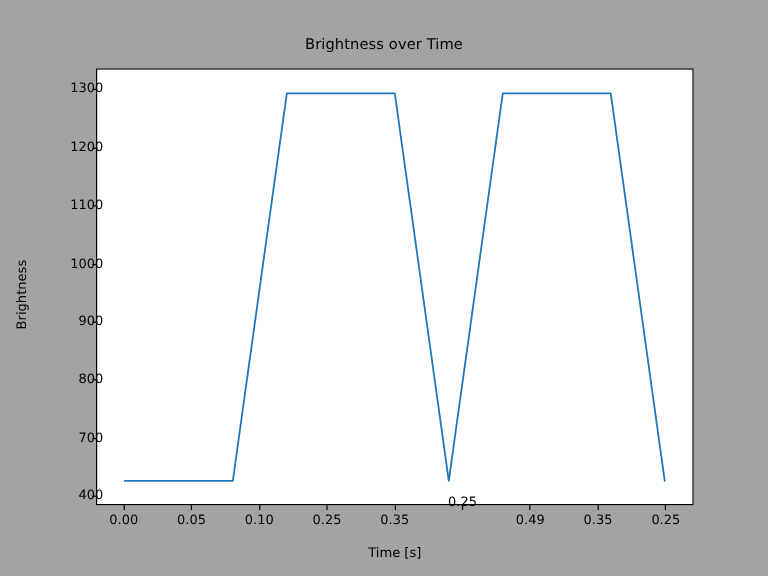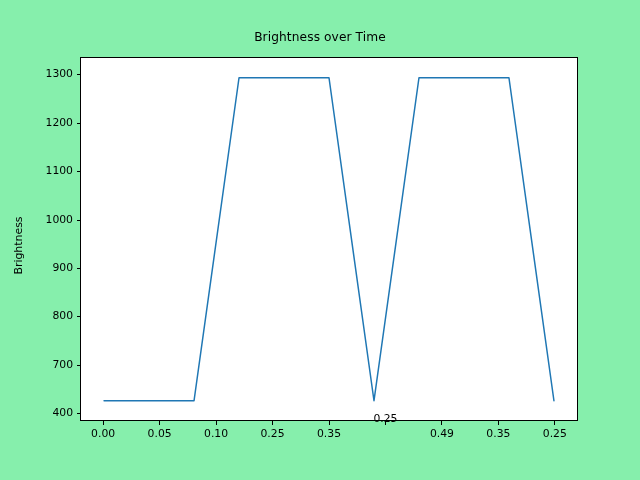--- a/index.html
+++ b/index.html
@@ -7,21 +7,21 @@
     padding: 0;
     background: #ffffff;
   }
   body {
     font-family: "DejaVu Sans", sans-serif;
   }
   #figure {
     position: relative;
     width: 640px;
     height: 480px;
-    background: #86efac;
+    background: #a3a3a3;
     overflow: hidden;
   }
   #chart-title {
     position: absolute;
     left: 0;
     top: 30px;
     width: 640px;
     text-align: center;
     font-size: 12.2px;
     color: #000000;
@@ -46,20 +46,21 @@
     height: 100%;
     display: block;
   }
   .ytick-label {
     position: absolute;
     right: 646px; 
     text-align: right;
     font-size: 10.8px;
     color: #000000;
     white-space: nowrap;
+    margin-left: 13px;
   }
   .xtick-label {
     position: absolute;
     text-align: center;
     font-size: 10.8px;
     color: #000000;
     white-space: nowrap;
   }
   .tick-mark {
     position: absolute;
@@ -95,20 +96,21 @@
 
   <div id="axes">
     <svg id="plot-svg" viewBox="0 0 498 364" preserveAspectRatio="none">
       <polyline id="data-line" fill="none" stroke="#1f77b4" stroke-width="1.5" stroke-linejoin="round" stroke-linecap="round" points="23.15,344.64 113.49,344.64 158.66,19.85 249.00,19.85 294.17,344.64 339.34,19.85 429.68,19.85 474.85,344.64"></polyline>
     </svg>
   </div>
 
   <div id="y-axis"></div>
   <div id="x-axis"></div>
 
+  <div id="xlabel">Time [s]</div>
   <div id="ylabel">Brightness</div>
 
 <div class="tick-mark" style="left: 76.5px; top: 413.239px; width: 3.5px; height: 1px;"></div>
     <div class="ytick-label" style="left: 0px; width: 73px; top: 406.239px; right: auto;">400</div>
     <div class="tick-mark" style="left: 76.5px; top: 364.835px; width: 3.5px; height: 1px;"></div>
     <div class="ytick-label" style="left: 0px; width: 73px; top: 357.835px; right: auto;">700</div>
     <div class="tick-mark" style="left: 76.5px; top: 316.431px; width: 3.5px; height: 1px;"></div>
     <div class="ytick-label" style="left: 0px; width: 73px; top: 309.431px; right: auto;">800</div>
     <div class="tick-mark" style="left: 76.5px; top: 268.027px; width: 3.5px; height: 1px;"></div>
     <div class="ytick-label" style="left: 0px; width: 73px; top: 261.027px; right: auto;">900</div>

